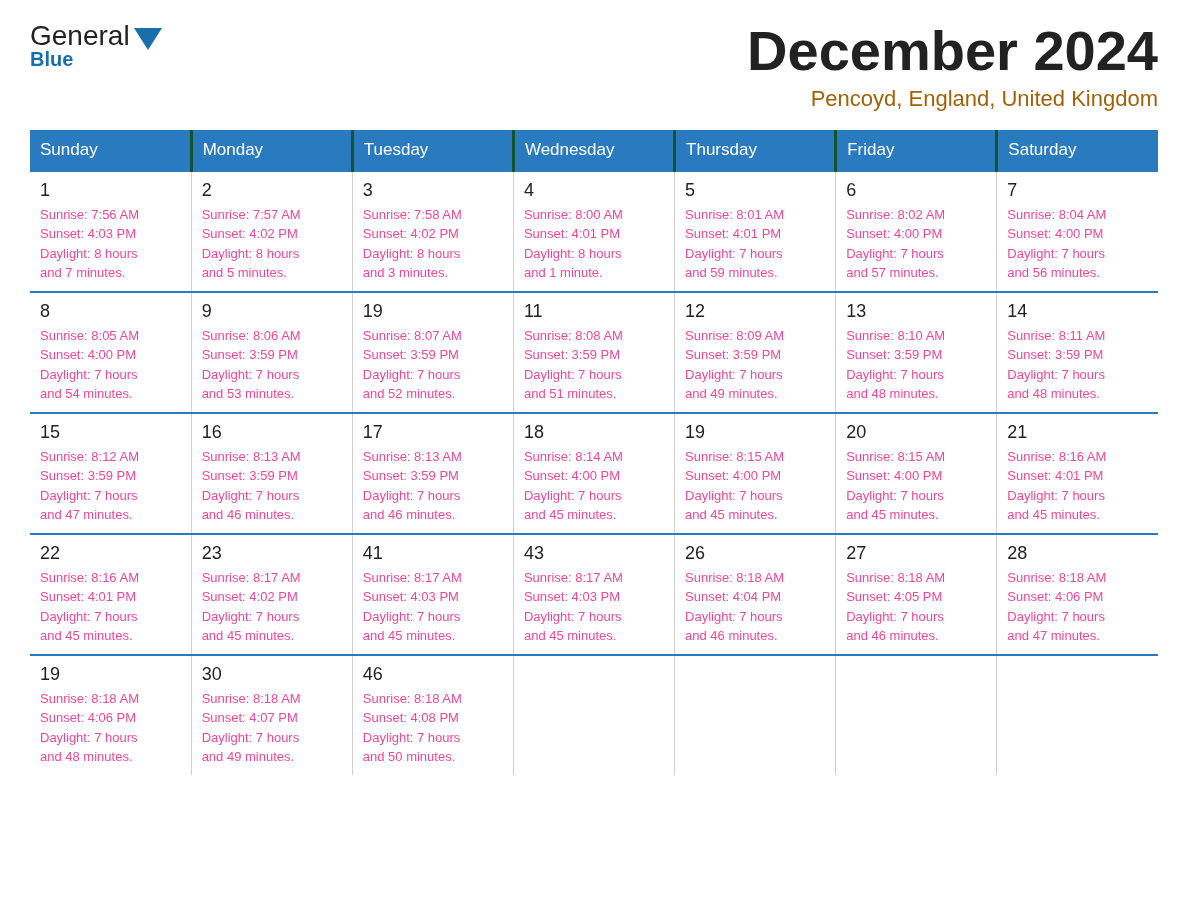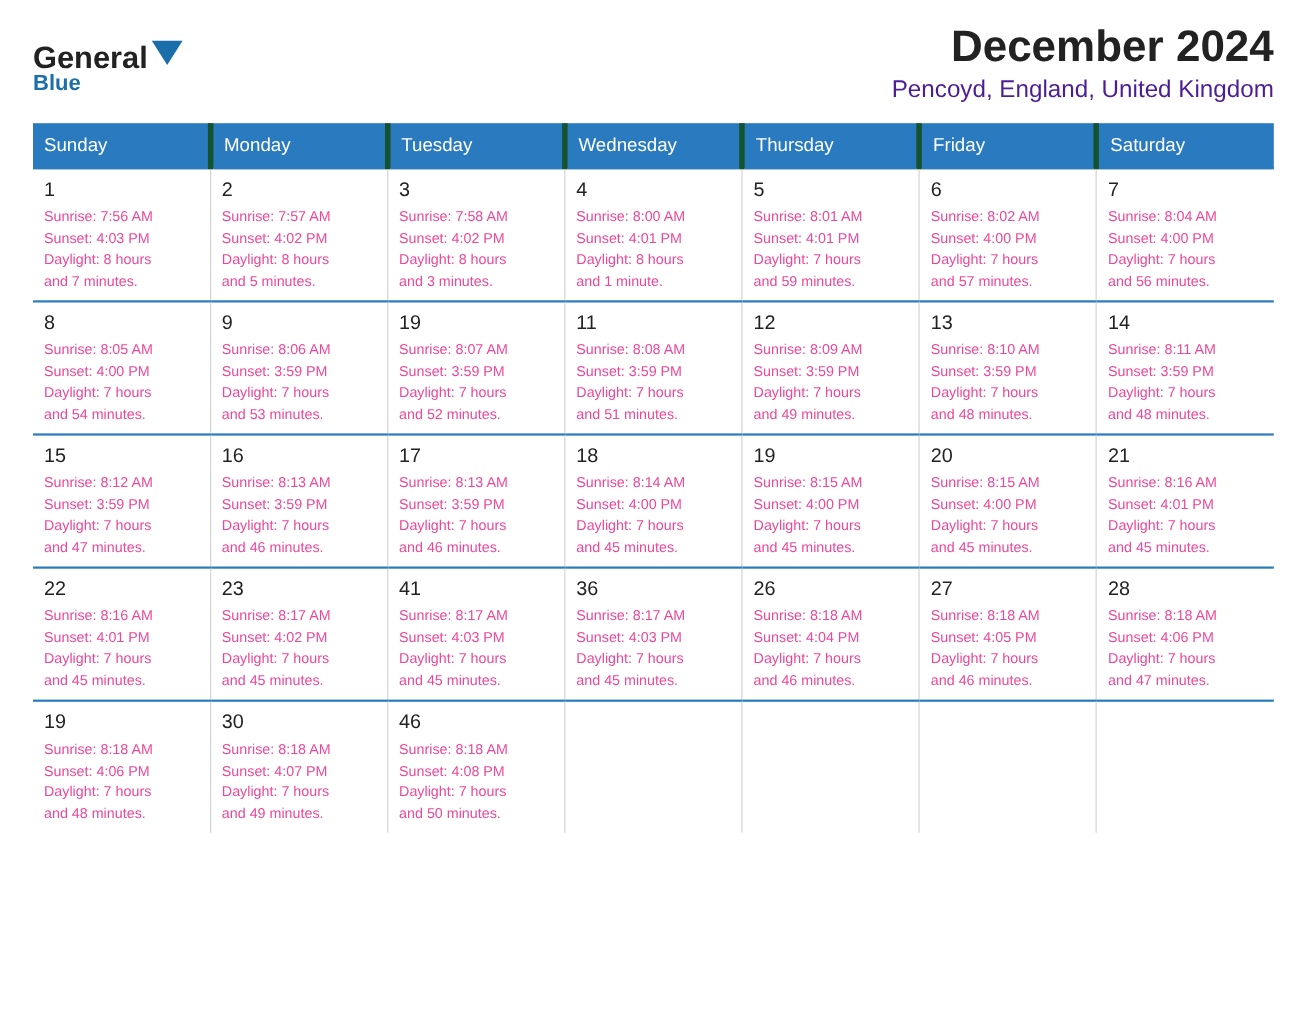--- a/index.html
+++ b/index.html
@@ -20,65 +20,64 @@
       display: flex;
       flex-direction: column;
       align-items: flex-start;
     }
     .logo-top {
       display: flex;
       align-items: center;
     }
     .logo-general {
       font-size: 28px;
-      font-weight: bold;
+      font-weight: normal;
       color: #222;
-      margin-top: 17px;
     }
     .logo-triangle {
       width: 0;
       height: 0;
       border-left: 14px solid transparent;
       border-right: 14px solid transparent;
       border-top: 22px solid #1a6faa;
       margin-left: 4px;
       margin-top: 6px;
     }
     .logo-blue {
       font-size: 20px;
       font-weight: bold;
       color: #1a6faa;
       margin-top: -4px;
     }
     .title-section {
       text-align: right;
     }
     .month-title {
-      font-size: 40px;
+      font-size: 56px;
       font-weight: bold;
       color: #222;
       line-height: 1.1;
     }
     .location {
       font-size: 22px;
-      color: #4c1d95;
+      color: #a16207;
       margin-top: 4px;
     }
     .calendar {
       width: 100%;
       border-collapse: collapse;
     }
     .calendar thead tr th {
       background-color: #2a7abf;
       color: #fff;
       font-size: 17px;
       font-weight: normal;
       padding: 10px 10px;
       text-align: left;
-      border-right: 5px solid #14532d;
+      border-right: 3px solid #14532d;
     }
     .calendar thead tr th:last-child {
       border-right: none;
     }
     .calendar tbody tr td {
       vertical-align: top;
       padding: 8px 10px;
       border-top: 2px solid #2a7abf;
       border-right: 1px solid #d0d0d0;
       font-size: 13px;
@@ -231,21 +230,21 @@
         </td>
         <td>
           <span class="day-number">23</span>
         <div class="day-info">Sunrise: 8:17 AM<br>Sunset: 4:02 PM<br>Daylight: 7 hours<br>and 45 minutes.</div>
         </td>
         <td>
           <span class="day-number">41</span>
         <div class="day-info">Sunrise: 8:17 AM<br>Sunset: 4:03 PM<br>Daylight: 7 hours<br>and 45 minutes.</div>
         </td>
         <td>
-          <span class="day-number">36</span>
+          <span class="day-number">43</span>
         <div class="day-info">Sunrise: 8:17 AM<br>Sunset: 4:03 PM<br>Daylight: 7 hours<br>and 45 minutes.</div>
         </td>
         <td>
           <span class="day-number">26</span>
         <div class="day-info">Sunrise: 8:18 AM<br>Sunset: 4:04 PM<br>Daylight: 7 hours<br>and 46 minutes.</div>
         </td>
         <td>
           <span class="day-number">27</span>
         <div class="day-info">Sunrise: 8:18 AM<br>Sunset: 4:05 PM<br>Daylight: 7 hours<br>and 46 minutes.</div>
         </td>

